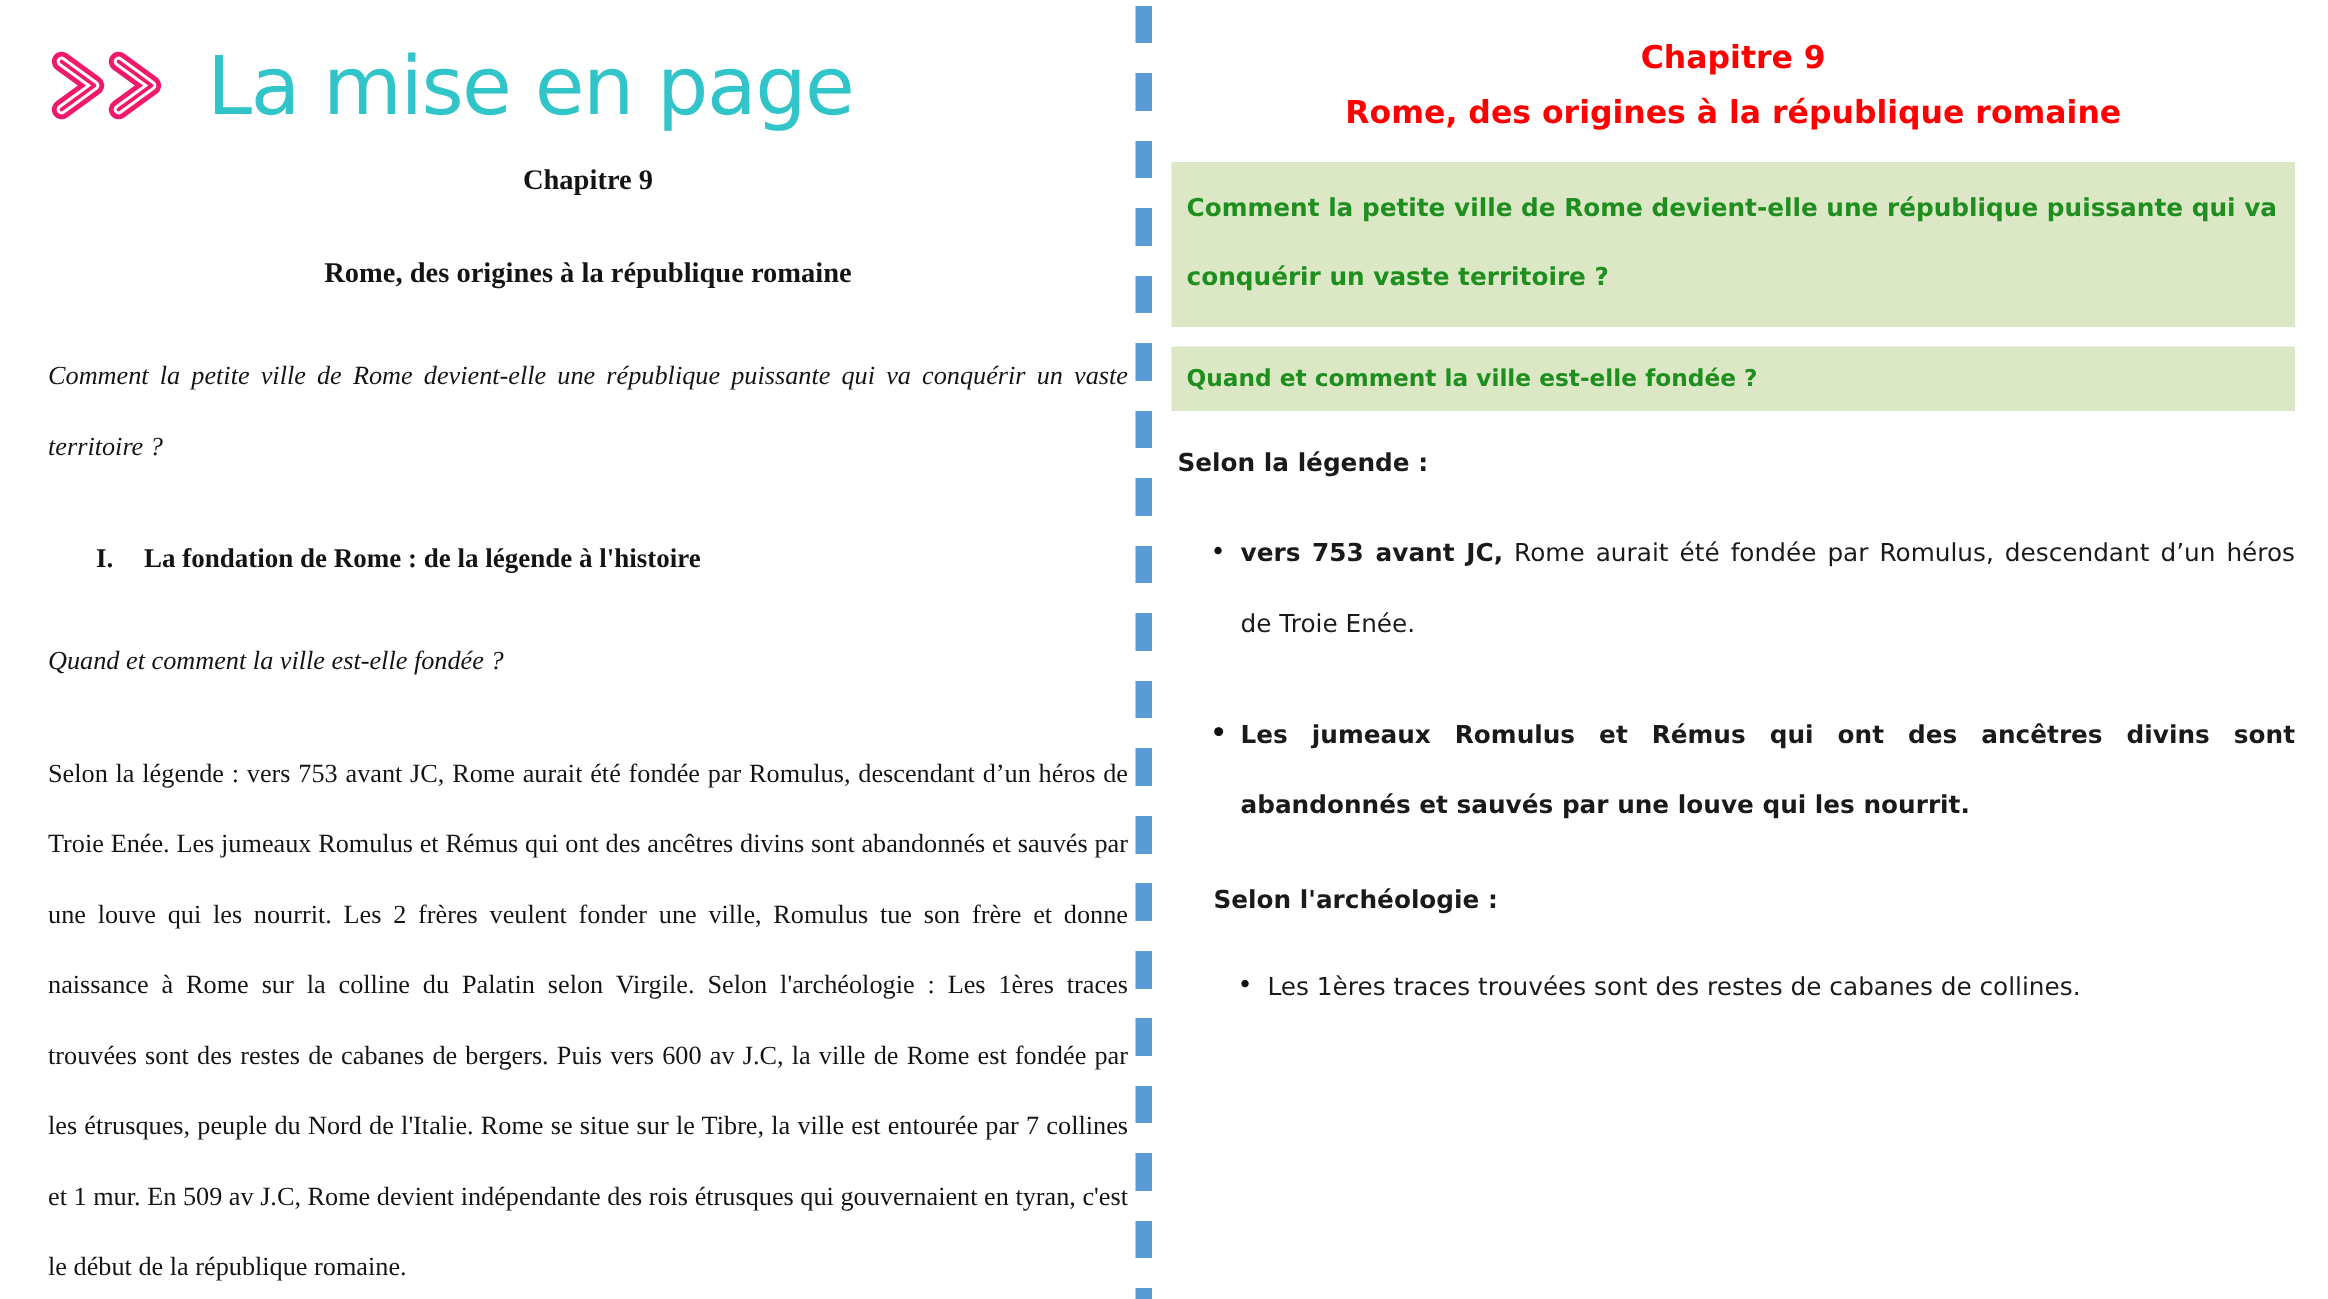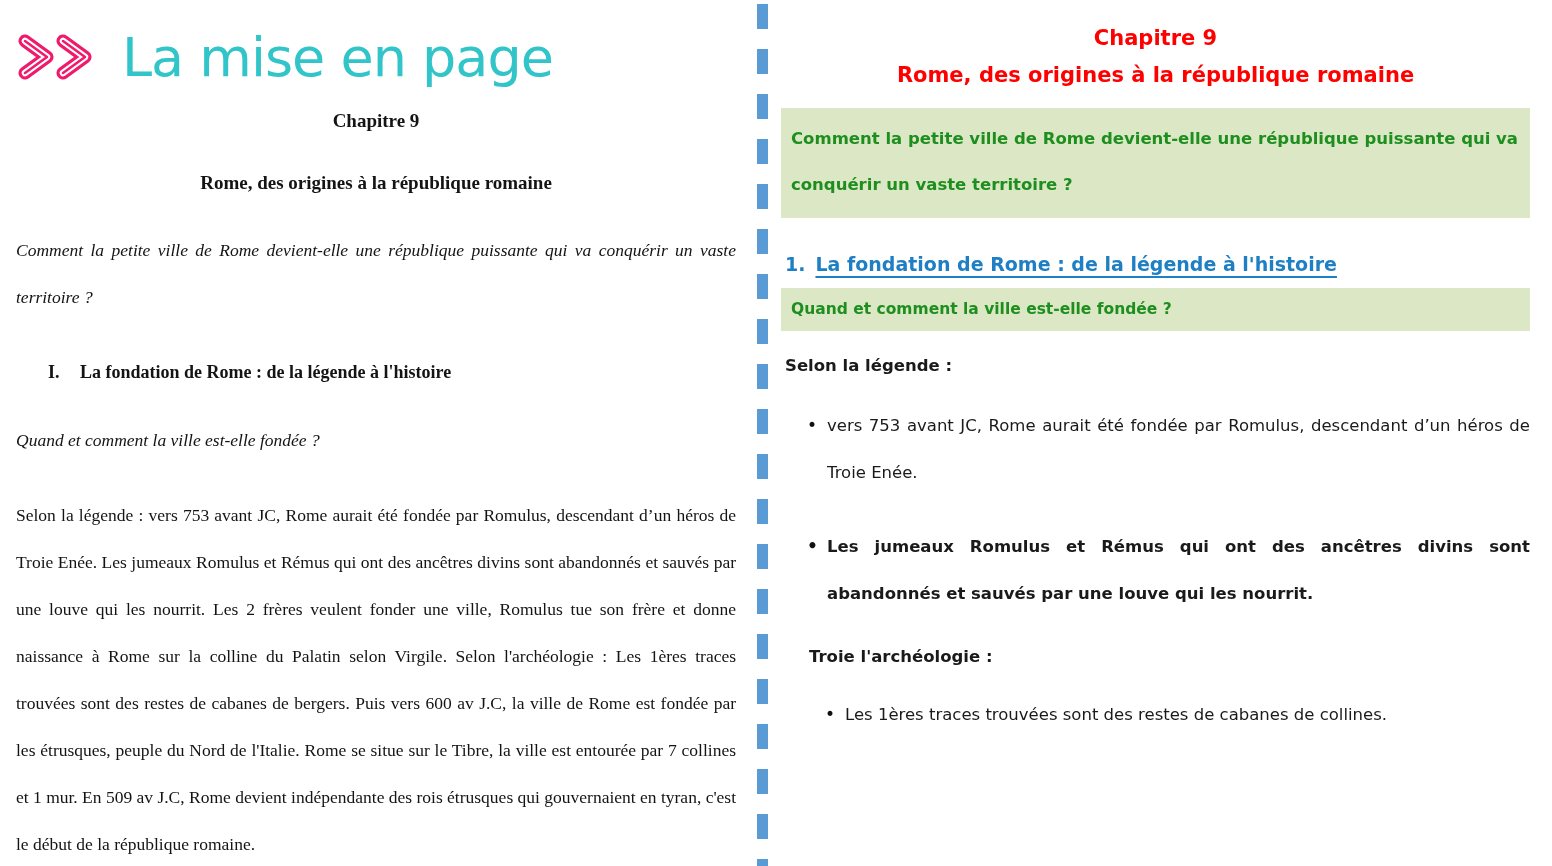--- a/index.html
+++ b/index.html
@@ -1,20 +1,20 @@
 <!DOCTYPE html>
 <html><head>
 <meta charset="utf-8">
 <style>
   html,body{margin:0;padding:0;background:#fff;}
   .canvas{position:relative;width:1552px;height:866px;overflow:hidden;background:#ffffff;
           font-family:"DejaVu Sans",sans-serif;color:#1a1a1a;}
 
   
-  .left-pane{position:absolute;left:0;top:0;width:752px;height:866px;}
+  .left-pane{position:absolute;left:16px;top:0;width:752px;height:866px;}
   .title-row{display:flex;align-items:center;gap:20px;padding:22px 0 0 16px;height:72px;}
   .chevrons{flex:0 0 auto;display:block;}
   .page-title{margin:0;font-family:"DejaVu Sans",sans-serif;font-weight:400;
               font-size:54px;color:#31C5C9;letter-spacing:-1px;line-height:1;}
 
   .doc-left{padding:0 16px 0 16px;font-family:"Liberation Serif",serif;
             font-size:17.5px;color:#141414;}
   .l-chapter{margin:16px 0 0 0;text-align:center;font-weight:bold;font-size:19px;}
   .l-doctitle{margin:40px 0 0 0;text-align:center;font-weight:bold;font-size:19px;}
   .l-intro{margin:33px 0 0 0;font-style:italic;text-align:justify;line-height:47px;}
@@ -52,21 +52,21 @@
            text-decoration-thickness:2px;text-underline-offset:5px;}
   .r-label.indent{margin-left:28px;margin-top:30px;}
 
   ul.bullets{margin:27px 0 0 0;padding:0 0 0 26px;list-style:none;}
   ul.bullets.group2{padding-left:44px;margin-top:25px;}
   ul.bullets li{position:relative;padding-left:20px;line-height:47px;
                 text-align:justify;}
   ul.bullets li::before{content:"\2022";position:absolute;left:0;top:0;
                         font-size:17px;color:#111;}
   ul.bullets li + li{margin-top:27px;font-weight:bold;}
-  .b-bold{font-weight:normal;}
+  .b-bold{font-weight:bold;}
 </style>
 </head>
 <body>
 
 <div class="canvas">
 
   <div class="left-pane">
     <div class="title-row">
       <span class="chevrons">
         <svg width="86" height="52" viewBox="0 0 86 52" aria-hidden="true">
@@ -99,40 +99,37 @@
   <div class="divider"></div>
 
   <div class="right-pane">
     <p class="r-chapter">Chapitre 9</p>
     <p class="r-title">Rome, des origines à la république romaine</p>
 
     <div class="green-box">
       <p>Comment la petite ville de Rome devient-elle une république puissante qui va conquérir un vaste territoire ?</p>
     </div>
 
-    <p class="r-heading">
-      <span class="r-num">1.</span><a class="r-heading-text">La fondation de Rome : de la légende à l'histoire</a>
-    </p>
 
     <div class="green-strip">
       <span>Quand et comment la ville est-elle fondée ?</span>
     </div>
 
     <p class="r-label">Selon la légende :</p>
 
     <ul class="bullets group1">
       <li>
         <span class="b-bold">vers 753 avant JC,</span><span> Rome aurait été fondée par Romulus, descendant d’un héros de Troie Enée.</span>
       </li>
       <li>
         <span>Les jumeaux Romulus et Rémus qui ont des ancêtres divins sont abandonnés et sauvés par une louve qui les nourrit.</span>
       </li>
     </ul>
 
-    <p class="r-label indent">Troie l'archéologie :</p>
+    <p class="r-label indent">Selon l'archéologie :</p>
 
     <ul class="bullets group2">
       <li>
         <span>Les 1ères traces trouvées sont des restes de cabanes de collines.</span>
       </li>
 
     </ul>
   </div>
 
 </div>

